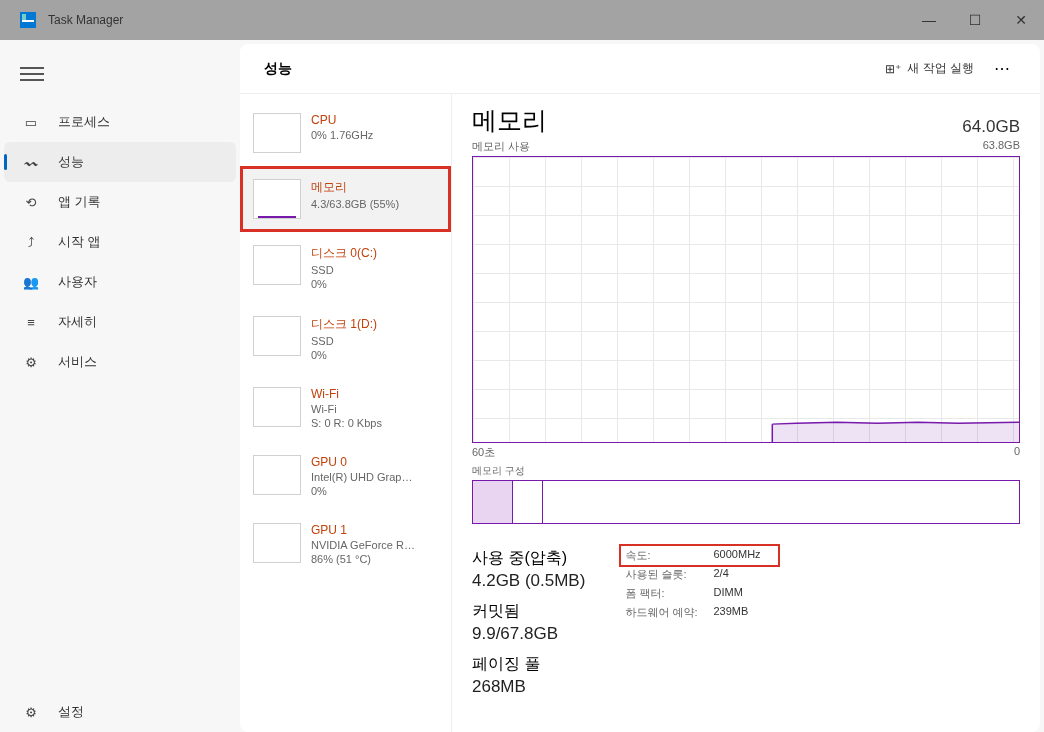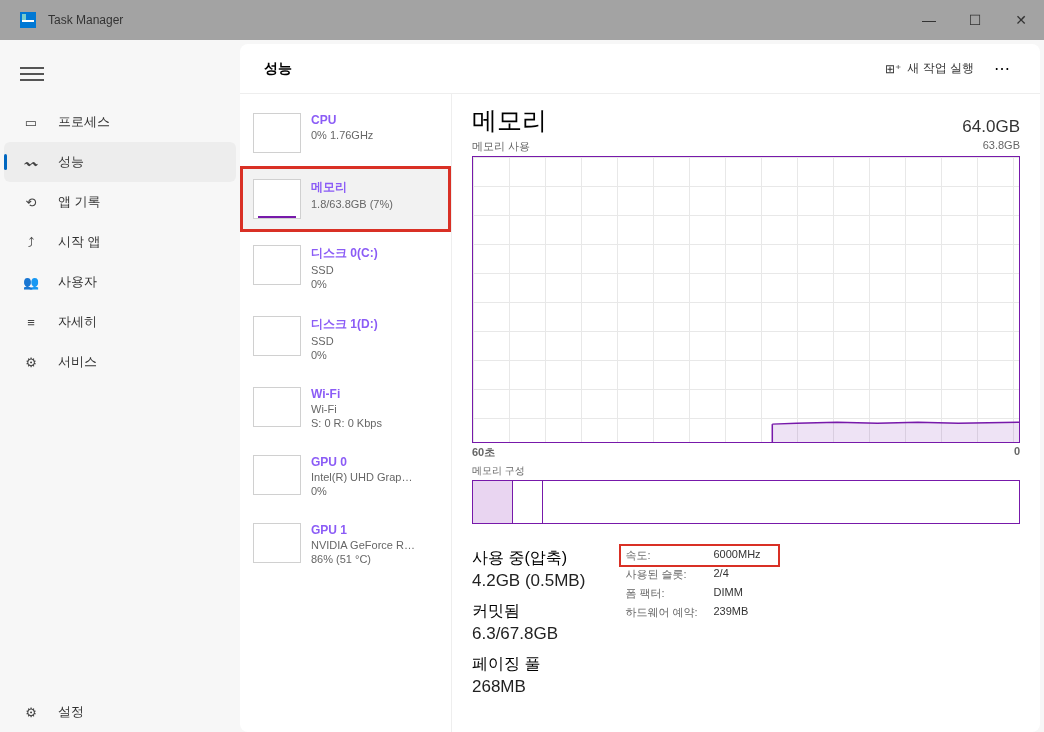--- a/index.html
+++ b/index.html
@@ -28,30 +28,30 @@
     .header-action { display: flex; align-items: center; gap: 6px; font-size: 12px; color: #333; cursor: pointer; }
     .dots { font-size: 16px; cursor: pointer; padding: 4px; letter-spacing: 2px; }
     .content-body { flex: 1; display: flex; overflow: hidden; }
     .perf-sidebar { width: 212px; border-right: 1px solid #eee; overflow-y: auto; padding-top: 6px; }
     .perf-item { display: flex; gap: 10px; padding: 10px 8px 10px 10px; cursor: pointer; position: relative; border: 3px solid transparent; }
     .perf-item.selected { background: #f2f2f2; }
     .perf-item.highlighted { border: 3px solid #d93025; }
     .perf-thumb { width: 48px; height: 40px; border: 1px solid #d0d0d0; background: #fff; position: relative; flex-shrink: 0; }
     .perf-thumb.mem::after { content: ""; position: absolute; bottom: 0; left: 4px; right: 4px; height: 2px; background: #7719aa; }
     .perf-info { display: flex; flex-direction: column; gap: 2px; overflow: hidden; }
-    .perf-info .pt { font-size: 12px; color: #8b5cf6; font-weight: bold; }
+    .perf-info .pt { font-size: 12px; color: #c2410c; }
     .perf-info .ps { font-size: 11px; color: #666; white-space: nowrap; overflow: hidden; text-overflow: ellipsis; }
     .perf-detail { flex: 1; padding: 10px 20px 12px 20px; overflow-y: auto; }
     .detail-header { display: flex; align-items: flex-end; justify-content: space-between; }
     .detail-header h1 { font-size: 25px; font-weight: 400; }
     .detail-header .total { font-size: 17px; color: #333; }
     .chart-label-row { display: flex; justify-content: space-between; font-size: 11px; color: #666; margin-top: 2px; }
     .big-chart { height: 287px; border: 1px solid #7719aa; margin-top: 2px; position: relative; background-image: linear-gradient(to right, #e8e8e8 1px, transparent 1px), linear-gradient(to bottom, #e8e8e8 1px, transparent 1px); background-size: 36px 29px; overflow: hidden; }
     .big-chart svg { position: absolute; inset: 0; width: 100%; height: 100%; }
-    .time-axis { display: flex; justify-content: space-between; font-size: 11px; color: #666; margin-top: 2px; font-weight: bold; }
+    .time-axis { display: flex; justify-content: space-between; font-size: 11px; color: #666; margin-top: 2px; }
     .comp-label { font-size: 10px; color: #666; margin-top: 4px; }
     .comp-bar { height: 44px; border: 1px solid #7719aa; margin-top: 2px; display: flex; }
     .comp-seg1 { width: 40px; background: #e9d5f1; border-right: 1px solid #7719aa; }
     .comp-seg2 { width: 30px; background: #fff; border-right: 1px solid #7719aa; }
     .stats-grid { display: flex; gap: 40px; margin-top: 24px; }
     .stats-block { display: flex; flex-direction: column; gap: 2px; }
     .stats-block .v { font-size: 17px; color: #222; }
     .stats-right { display: grid; grid-template-columns: auto auto; gap: 4px 16px; font-size: 11px; }
     .stats-right .rlbl { color: #666; }
     .stats-right .rval { color: #333; }
@@ -134,21 +134,21 @@
           <div class="perf-thumb"></div>
           <div class="perf-info">
             <span class="pt">CPU</span>
             <span class="ps">0% 1.76GHz</span>
           </div>
         </div>
         <div class="perf-item selected highlighted">
           <div class="perf-thumb mem"></div>
           <div class="perf-info">
             <span class="pt">메모리</span>
-            <span class="ps">1.8/63.8GB (7%)</span>
+            <span class="ps">4.3/63.8GB (55%)</span>
           </div>
         </div>
         <div class="perf-item">
           <div class="perf-thumb"></div>
           <div class="perf-info">
             <span class="pt">디스크 0(C:)</span>
             <span class="ps">SSD</span>
             <span class="ps">0%</span>
           </div>
         </div>
@@ -211,21 +211,21 @@
           <div class="comp-seg1"></div>
           <div class="comp-seg2"></div>
         </div>
 
         <div class="stats-grid">
           <div class="subgrid">
             <div class="stats-block">
               <span class="lbl">사용 중(압축)</span>
               <span class="v">4.2GB (0.5MB)</span>
               <span class="lbl" style="margin-top:8px">커밋됨</span>
-              <span class="v">6.3/67.8GB</span>
+              <span class="v">9.9/67.8GB</span>
               <span class="lbl" style="margin-top:8px">페이징 풀</span>
               <span class="v">268MB</span>
             </div>
           </div>
 
           <div class="speed-wrap">
             <div class="speed-highlight" style="left:-6px; top:-4px;"></div>
             <div class="stats-right">
               <span class="rlbl">속도:</span>
               <span class="rval">6000MHz</span>

